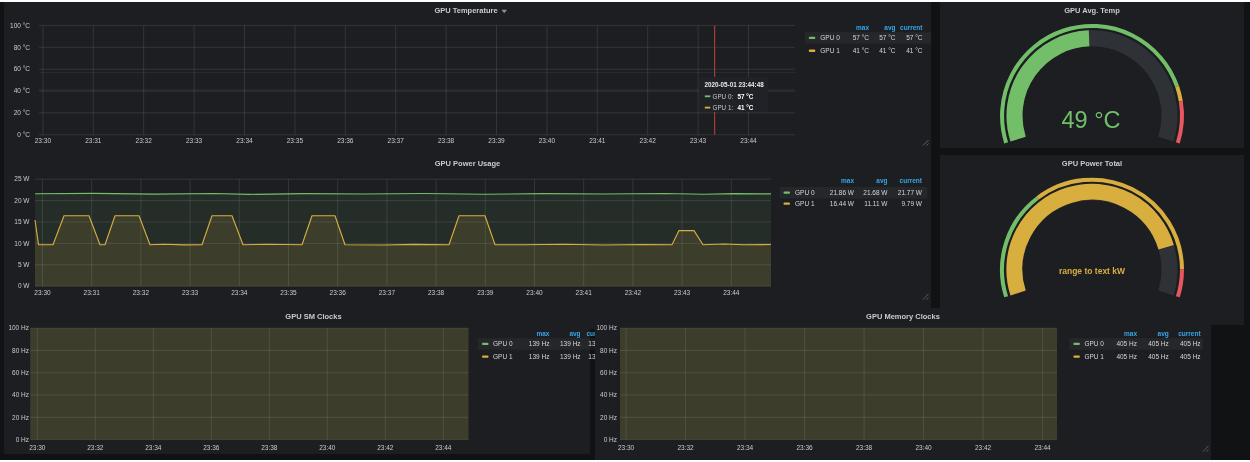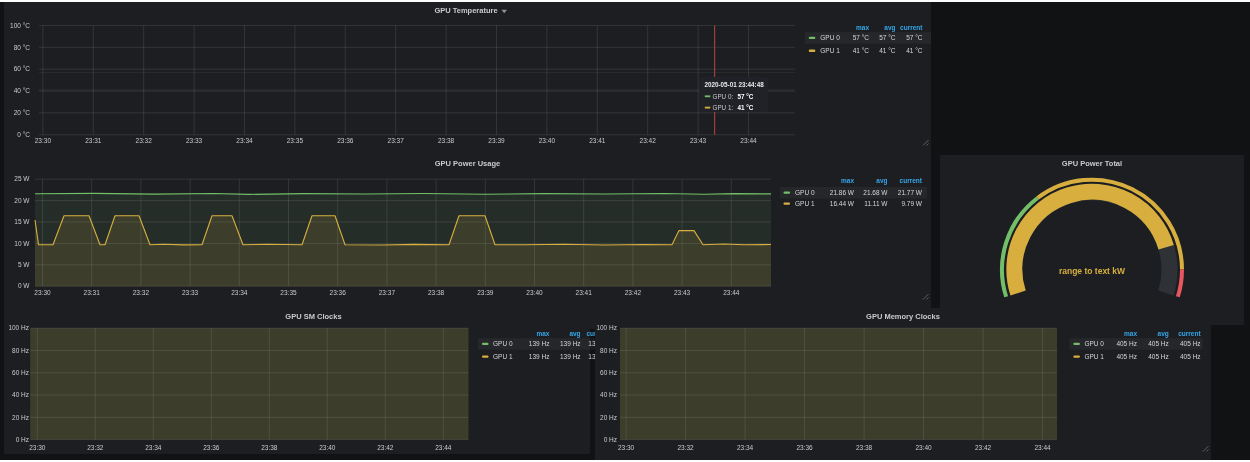--- a/index.html
+++ b/index.html
@@ -79,20 +79,31 @@
         <rect x="700.8" y="93.4" width="5.5" height="1.8" fill="#73BF69"></rect>
         <text x="708.5" y="96.6" font-size="6.3" fill="#c7c8ca" text-anchor="start" font-weight="normal">GPU 0:</text>
         <text x="733.5" y="96.6" font-size="6.3" fill="#ffffff" text-anchor="start" font-weight="bold">57 °C</text>
         <rect x="700.8" y="104.7" width="5.5" height="1.8" fill="#D8AF3E"></rect>
         <text x="708.5" y="107.9" font-size="6.3" fill="#c7c8ca" text-anchor="start" font-weight="normal">GPU 1:</text>
         <text x="733.5" y="107.9" font-size="6.3" fill="#ffffff" text-anchor="start" font-weight="bold">41 °C</text>
         <line x1="919.00" y1="143.50" x2="924.50" y2="138.00" stroke="rgba(170,175,180,0.45)" stroke-width="1"></line>
         <line x1="922.50" y1="143.50" x2="924.50" y2="141.50" stroke="rgba(170,175,180,0.45)" stroke-width="1"></line>
       </svg>
     </div>
+    <div class="panel" style="left:940px;top:2px;width:304px;height:146px">
+      <svg width="304" height="146" viewBox="0 0 304 146">
+        <text x="152.0" y="10.5" font-size="7.5" fill="#c9cbce" text-anchor="middle" font-weight="bold">GPU Avg. Temp</text>
+        <path d="M 78.09 137.10 A 77.5 77.5 0 1 1 225.91 137.10" stroke="#2e3136" stroke-width="16" fill="none"></path>
+        <path d="M 78.09 137.10 A 77.5 77.5 0 0 1 149.09 36.35" stroke="#73BF69" stroke-width="16" fill="none"></path>
+        <path d="M 66.17 140.86 A 90 90 0 0 1 237.07 84.42" stroke="#73BF69" stroke-width="4" fill="none"></path>
+        <path d="M 237.07 84.42 A 90 90 0 0 1 240.80 99.14" stroke="#D8AF3E" stroke-width="4" fill="none"></path>
+        <path d="M 240.80 99.14 A 90 90 0 0 1 237.83 140.86" stroke="#E8565F" stroke-width="4" fill="none"></path>
+        <text x="151.0" y="125.5" font-size="23.5" fill="#73BF69" text-anchor="middle" font-weight="normal">49 °C</text>
+      </svg>
+    </div>
     <div class="panel" style="left:4px;top:155px;width:927px;height:174px">
       <svg width="927" height="147" viewBox="0 0 927 147">
         <text x="463.5" y="10.5" font-size="7.5" fill="#c9cbce" text-anchor="middle" font-weight="bold">GPU Power Usage</text>
         <polyline points="31.0,38.8 90.0,38.4 150.0,39.1 210.0,38.5 245.0,39.4 300.0,38.6 360.0,39.0 420.0,38.5 480.0,39.2 540.0,38.6 600.0,39.0 660.0,38.5 700.0,39.2 730.0,38.6 767.0,38.9 767.0,131.2 31.0,131.2" stroke="none" fill="rgba(115,191,105,0.10)" stroke-linejoin="round"></polyline>
         <polyline points="31.0,65.0 34.5,89.7 49.0,89.7 60.0,60.8 85.0,60.8 96.0,89.7 101.0,89.7 111.0,60.8 135.0,60.8 146.0,89.7 160.0,89.3 180.0,89.9 198.0,89.7 208.0,60.8 228.0,60.8 239.0,89.7 264.0,89.3 298.0,89.7 308.0,60.8 331.0,60.8 341.0,89.7 380.0,90.0 410.0,89.4 445.0,89.7 455.0,60.8 481.0,60.8 491.0,89.7 520.0,89.8 560.0,89.3 600.0,90.0 640.0,89.5 668.0,89.8 675.0,75.6 690.0,75.6 699.0,89.7 720.0,89.0 740.0,89.8 767.0,89.5 767.0,131.2 31.0,131.2" stroke="none" fill="rgba(216,175,62,0.13)" stroke-linejoin="round"></polyline>
         <line x1="31.00" y1="24.20" x2="767.00" y2="24.20" stroke="rgba(255,255,255,0.10)" stroke-width="1"></line>
         <text x="25.5" y="26.4" font-size="6.5" fill="#c9cbce" text-anchor="end" font-weight="normal">25 W</text>
         <line x1="31.00" y1="45.60" x2="767.00" y2="45.60" stroke="rgba(255,255,255,0.10)" stroke-width="1"></line>
         <text x="25.5" y="47.8" font-size="6.5" fill="#c9cbce" text-anchor="end" font-weight="normal">20 W</text>
         <line x1="31.00" y1="67.00" x2="767.00" y2="67.00" stroke="rgba(255,255,255,0.10)" stroke-width="1"></line>

